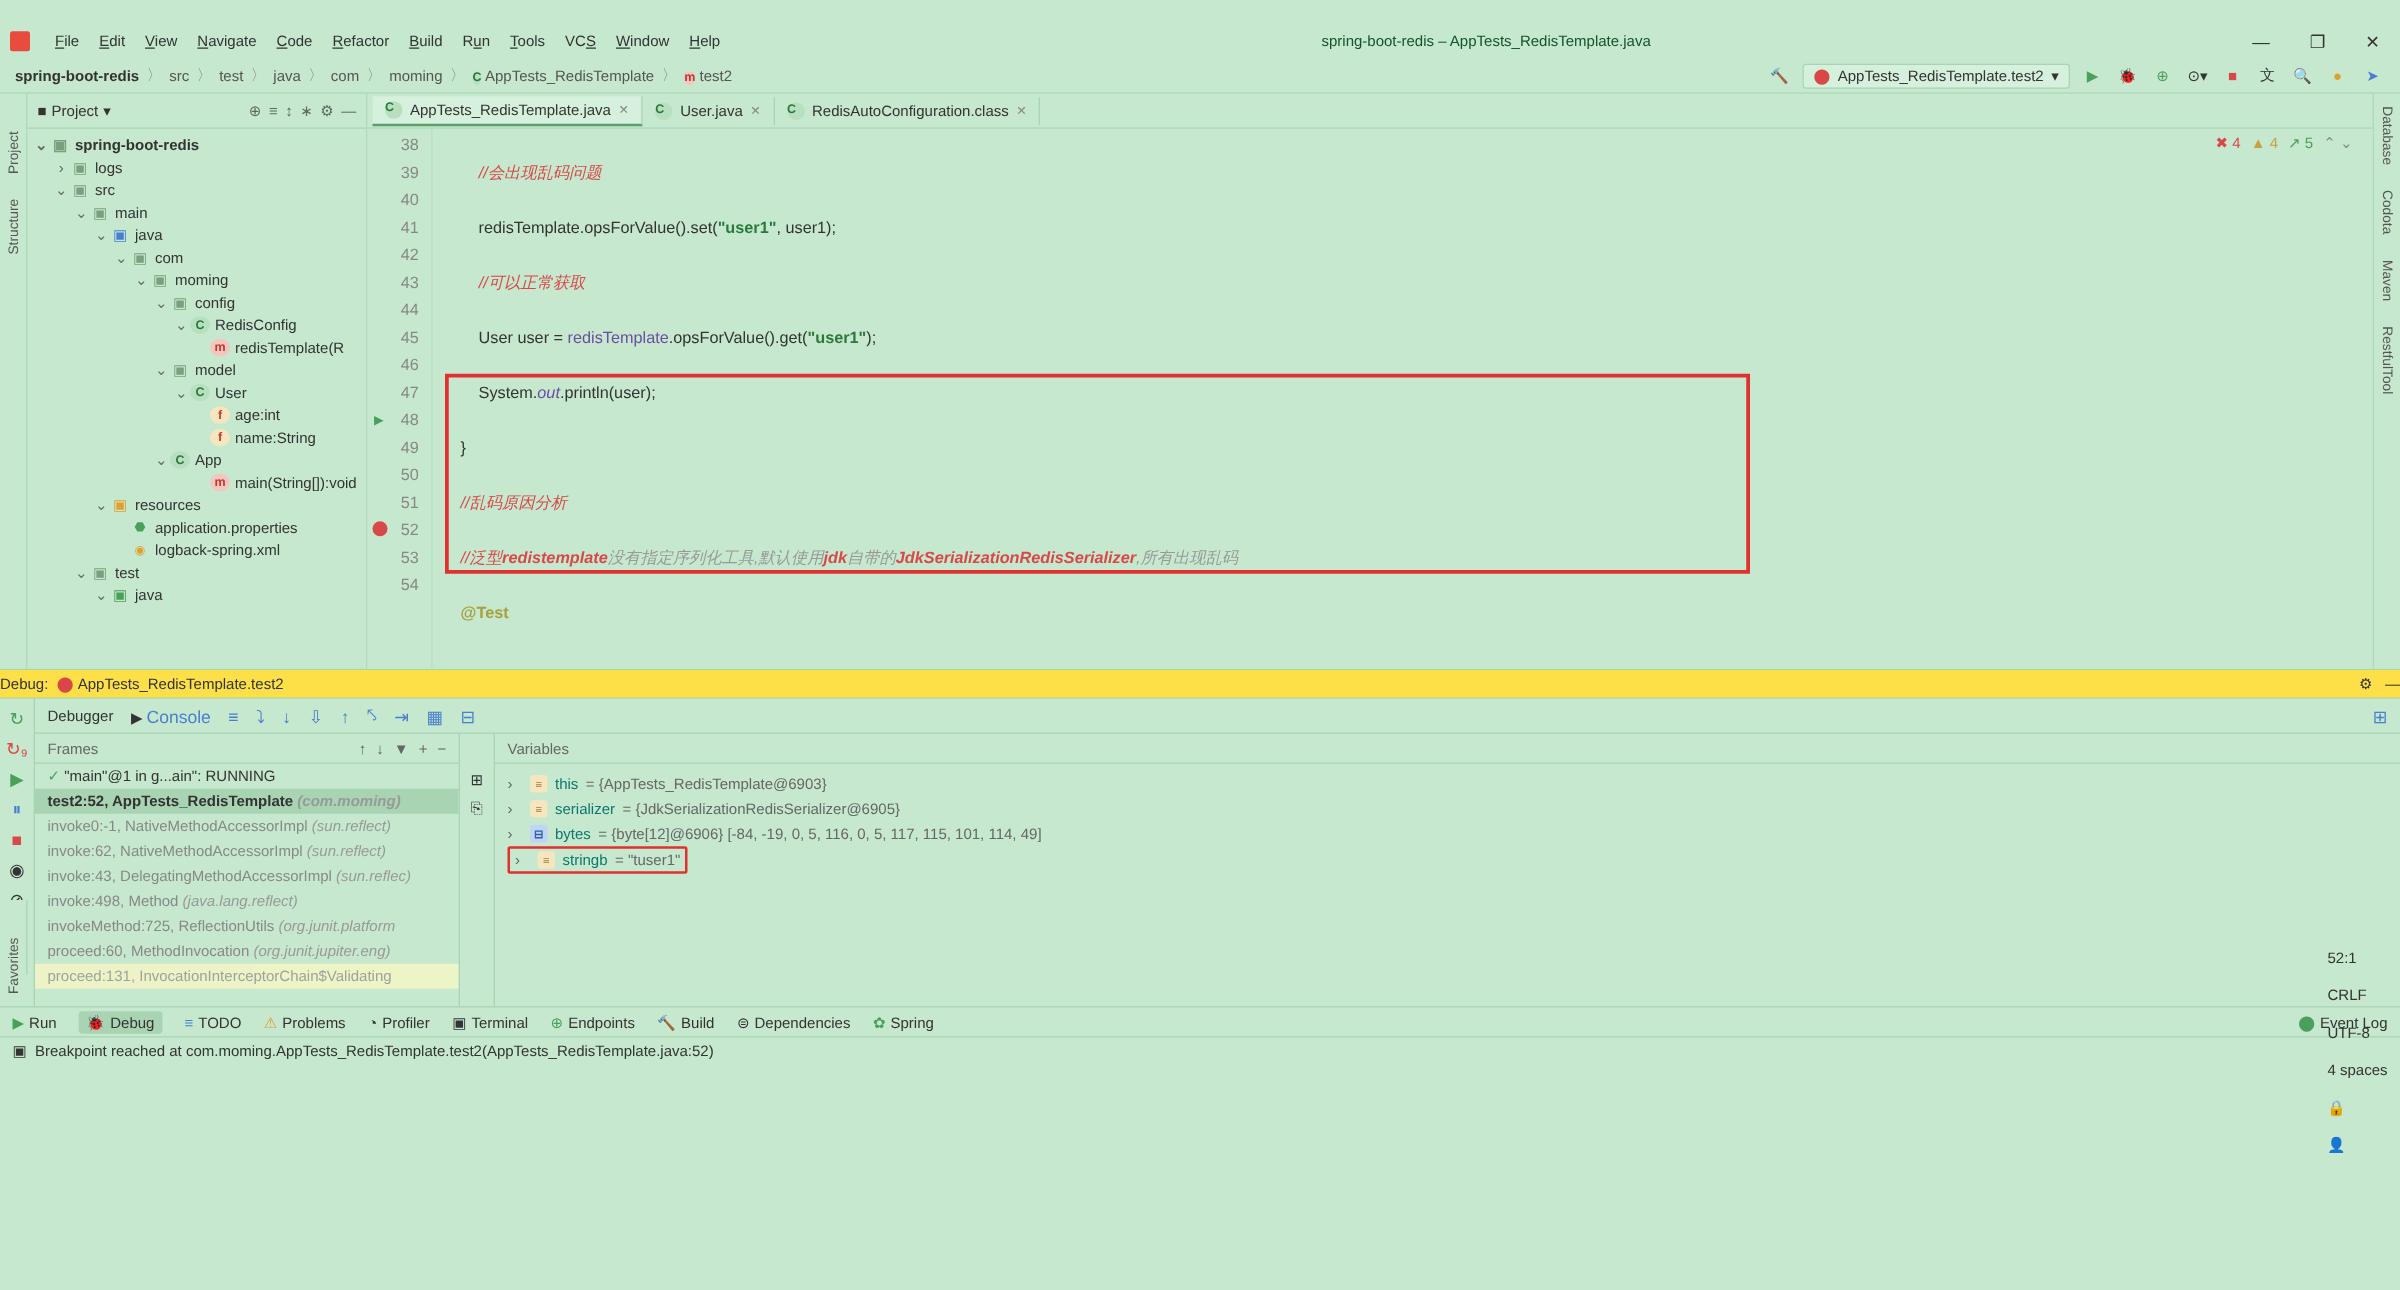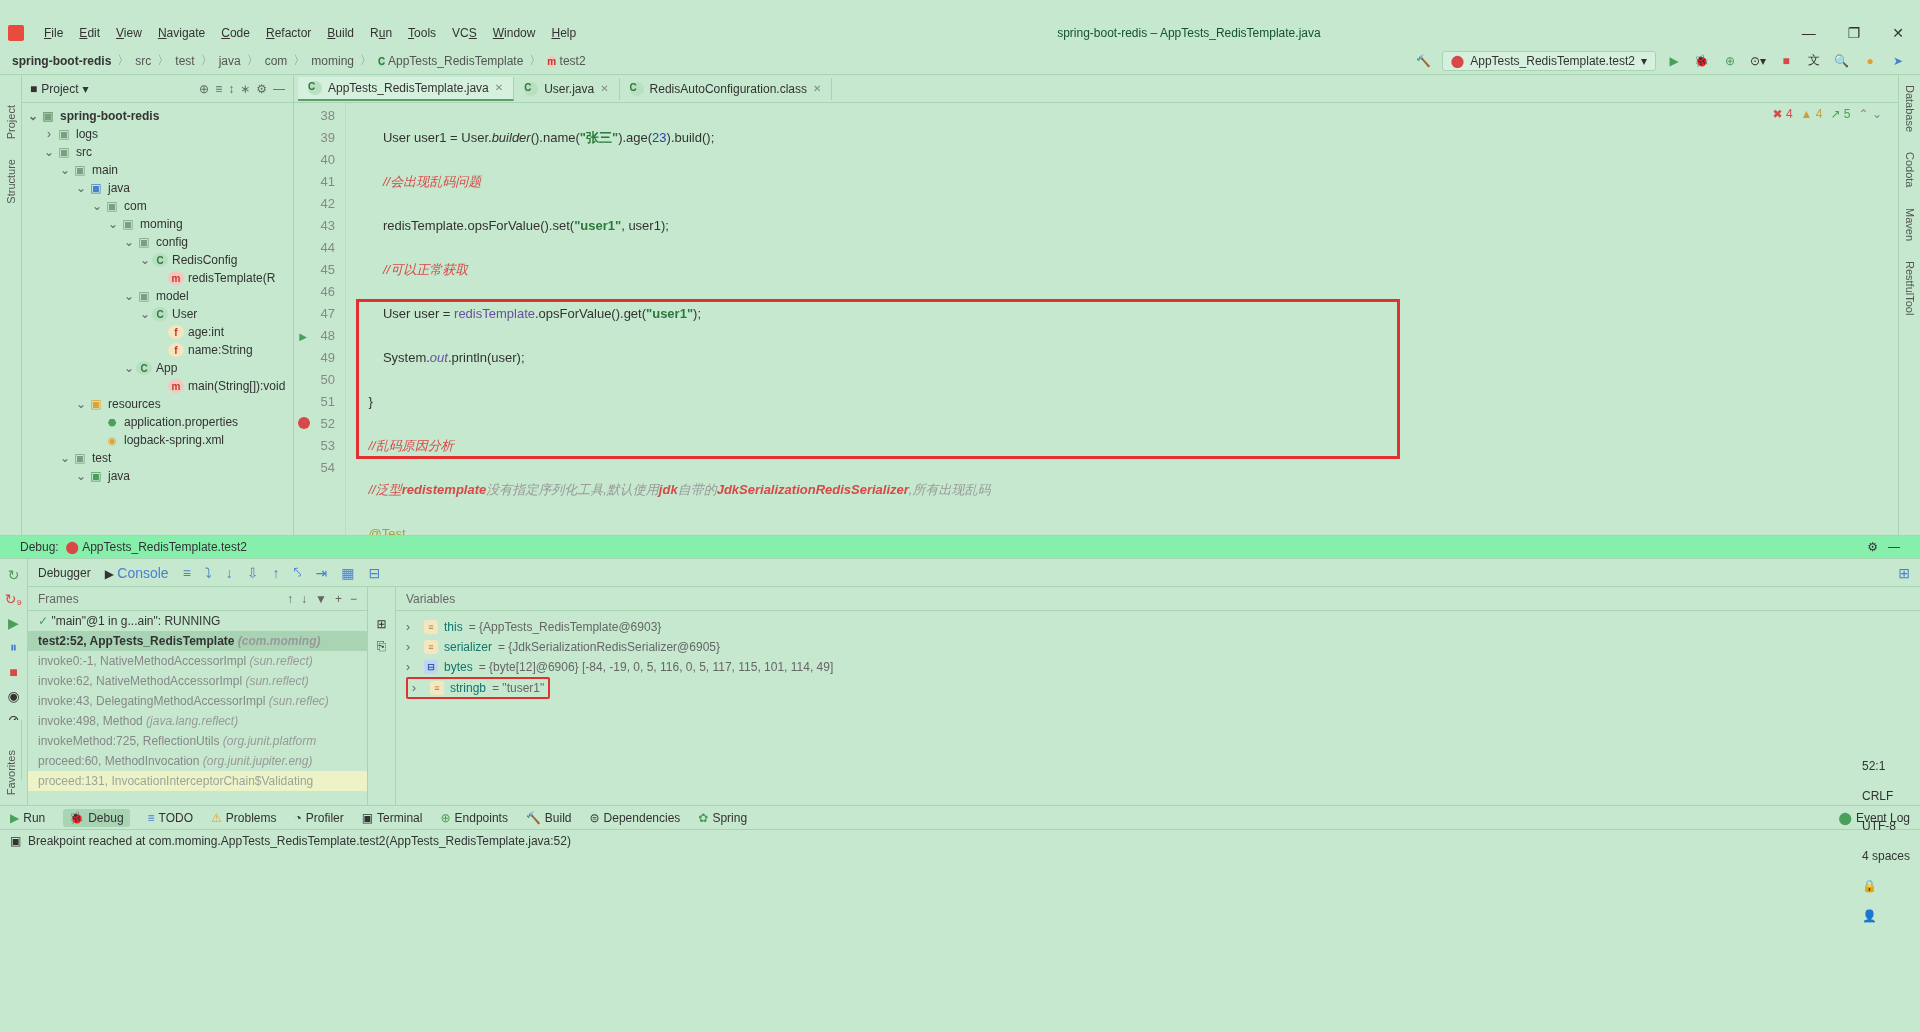--- a/index.html
+++ b/index.html
@@ -49,32 +49,32 @@
 .gutter { width: 52px; background: #c5e8ce; text-align: right; padding-right: 10px; color: #888; font-family: Consolas, monospace; font-size: 13px; line-height: 22px; padding-top: 2px; border-right: 1px solid #b8ddc4; }
 .gutter .gline { height: 22px; position: relative; }
 .gutter .breakpoint::before { content: ''; position: absolute; left: 4px; top: 4px; width: 12px; height: 12px; background: #d94848; border-radius: 50%; }
 .gutter .run-ind::after { content: '▶'; position: absolute; right: 28px; top: 1px; color: #4a9f5a; font-size: 10px; }
 .code { flex: 1; font-family: Consolas, monospace; font-size: 13px; line-height: 22px; padding-top: 2px; white-space: pre; overflow: hidden; }
 .code .cline { height: 22px; padding-left: 8px; }
 .str { color: #2b7a3b; font-weight: bold; }
 .num { color: #2b3bb0; }
 .cmt { color: #999; font-style: italic; }
 .cmt-red { color: #d94848; font-style: italic; }
-.anno { color: #a8a040; font-weight: normal; }
+.anno { color: #a8a040; font-weight: bold; }
 .static-m { font-style: italic; }
 .red-box { position: absolute; border: 3px solid #e03030; pointer-events: none; }
 .inspect-bar { position: absolute; top: 4px; right: 16px; display: flex; align-items: center; gap: 8px; font-size: 12px; }
 .inspect-bar .err { color: #d94848; }
 .inspect-bar .warn { color: #c9a040; }
 .inspect-bar .ok { color: #4a9f5a; }
 
 .right-rail { width: 22px; background: #c5e8ce; border-left: 1px solid #a8d4b4; display: flex; flex-direction: column; align-items: center; padding-top: 10px; gap: 20px; }
 .right-rail .rail-txt { writing-mode: vertical-rl; font-size: 11px; color: #555; cursor: pointer; }
 
-.debug-header { height: 24px; background: #86efac; border-top: 1px solid #a8d4b4; border-bottom: 1px solid #a8d4b4; display: flex; align-items: center; padding: 0 20px; }
+.debug-header { height: 24px; background: #fde047; border-top: 1px solid #a8d4b4; border-bottom: 1px solid #a8d4b4; display: flex; align-items: center; padding: 0 0; }
 .debug-header .right-icons { margin-left: auto; display: flex; gap: 10px; }
 
 .debug-body { height: 246px; display: flex; background: #c5e8ce; }
 .debug-left-rail { width: 28px; border-right: 1px solid #a8d4b4; display: flex; flex-direction: column; align-items: center; padding-top: 8px; gap: 8px; }
 .debug-left-rail span { cursor: pointer; font-size: 14px; }
 .debug-left-rail span.red { color: #d94848; }
 .debug-left-rail span.green { color: #4a9f5a; }
 .debug-left-rail span.blue { color: #4a7fcf; }
 
 .debug-toolbar { height: 28px; display: flex; align-items: center; padding: 0 10px; gap: 14px; border-bottom: 1px solid #a8d4b4; }
@@ -345,21 +345,20 @@
         <div class="gline">47</div>
         <div class="gline run-ind">48</div>
         <div class="gline">49</div>
         <div class="gline">50</div>
         <div class="gline">51</div>
         <div class="gline breakpoint">52</div>
         <div class="gline">53</div>
         <div class="gline">54</div>
       </div>
       <div class="code">
-<div class="cline">        User user1 = User.<span class="static-m">builder</span>().name(<span class="str">"张三"</span>).age(<span class="num">23</span>).build();</div>
 <div class="cline">        <span class="cmt-red">//会出现乱码问题</span></div>
 <div class="cline">        redisTemplate.opsForValue().set(<span class="str">"user1"</span>, user1);</div>
 <div class="cline">        <span class="cmt-red">//可以正常获取</span></div>
 <div class="cline">        User user = <span style="color:#6a4fa0">redisTemplate</span>.opsForValue().get(<span class="str">"user1"</span>);</div>
 <div class="cline">        System.<span class="static-m" style="color:#6a4fa0">out</span>.println(user);</div>
 <div class="cline">    }</div>
 <div class="cline">    <span class="cmt-red">//乱码原因分析</span></div>
 <div class="cline">    <span class="cmt"><span class="cmt-red">//泛型<b>redistemplate</b></span>没有指定序列化工具,默认使用<span class="cmt-red"><b>jdk</b></span>自带的<span class="cmt-red"><b>JdkSerializationRedisSerializer</b></span>,所有出现乱码</span></div>
 <div class="cline">    <span class="anno">@Test</span></div>
 

